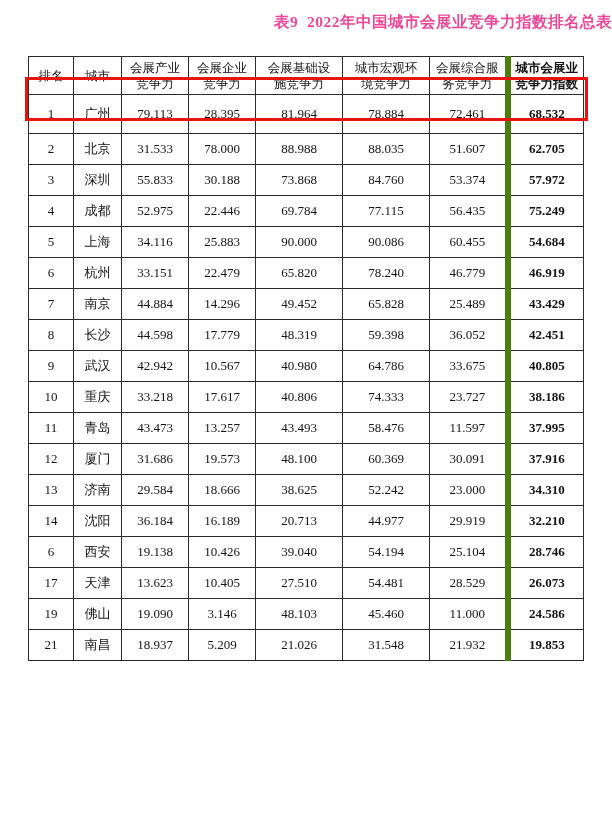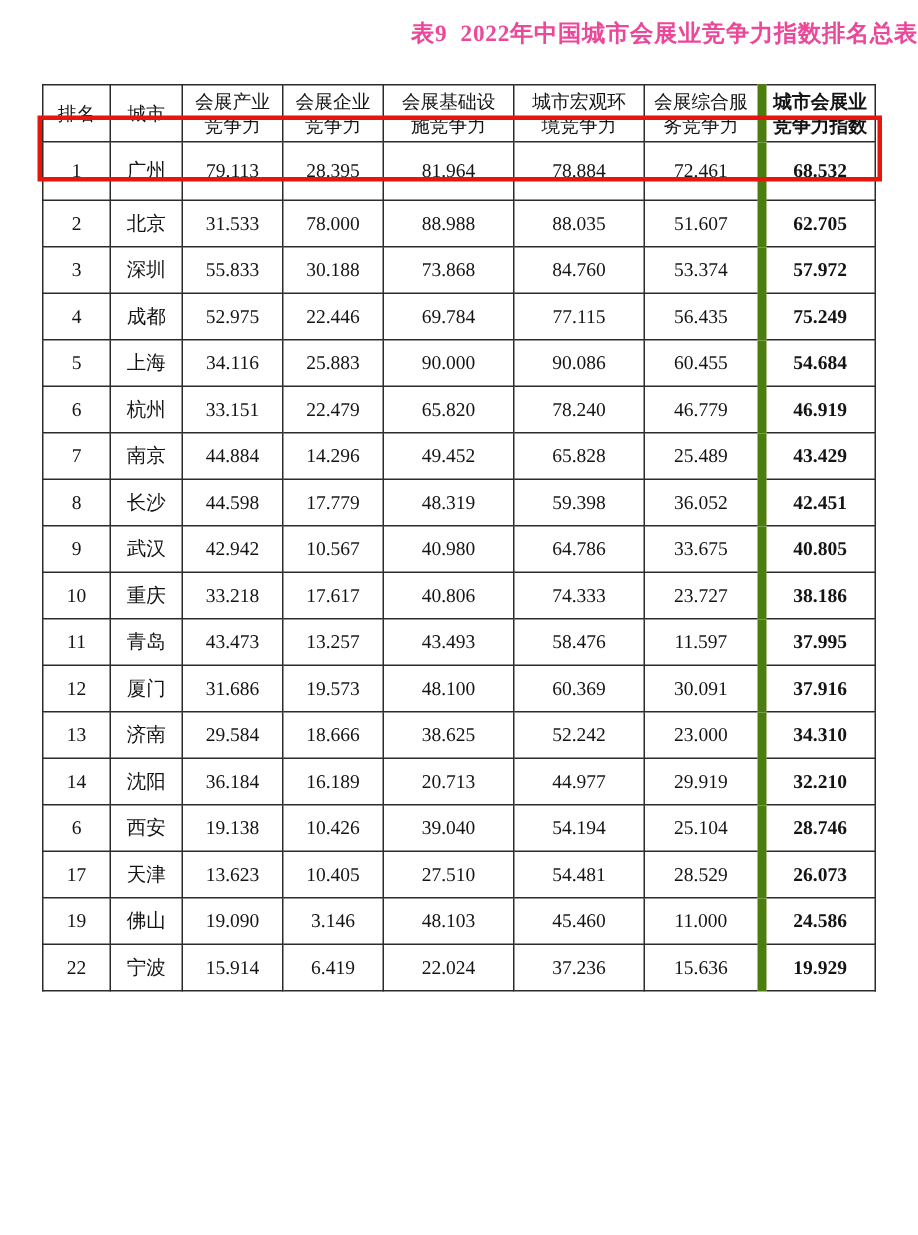--- a/index.html
+++ b/index.html
@@ -273,25 +273,25 @@
         <td>19</td>
         <td>佛山</td>
         <td>19.090</td>
         <td>3.146</td>
         <td>48.103</td>
         <td>45.460</td>
         <td>11.000</td>
         <td>24.586</td>
       </tr>
       <tr>
-        <td>22</td>
-        <td>宁波</td>
-        <td>15.914</td>
-        <td>6.419</td>
-        <td>22.024</td>
-        <td>37.236</td>
-        <td>15.636</td>
-        <td>19.929</td>
+        <td>21</td>
+        <td>南昌</td>
+        <td>18.937</td>
+        <td>5.209</td>
+        <td>21.026</td>
+        <td>31.548</td>
+        <td>21.932</td>
+        <td>19.853</td>
       </tr>
     </tbody>
 </table>
 
 <div class="highlight-box" style="border-color: rgb(232, 21, 13); left: 24.5px; top: 76.5px; width: 563px; height: 44px;"></div>
 
 </body></html>

